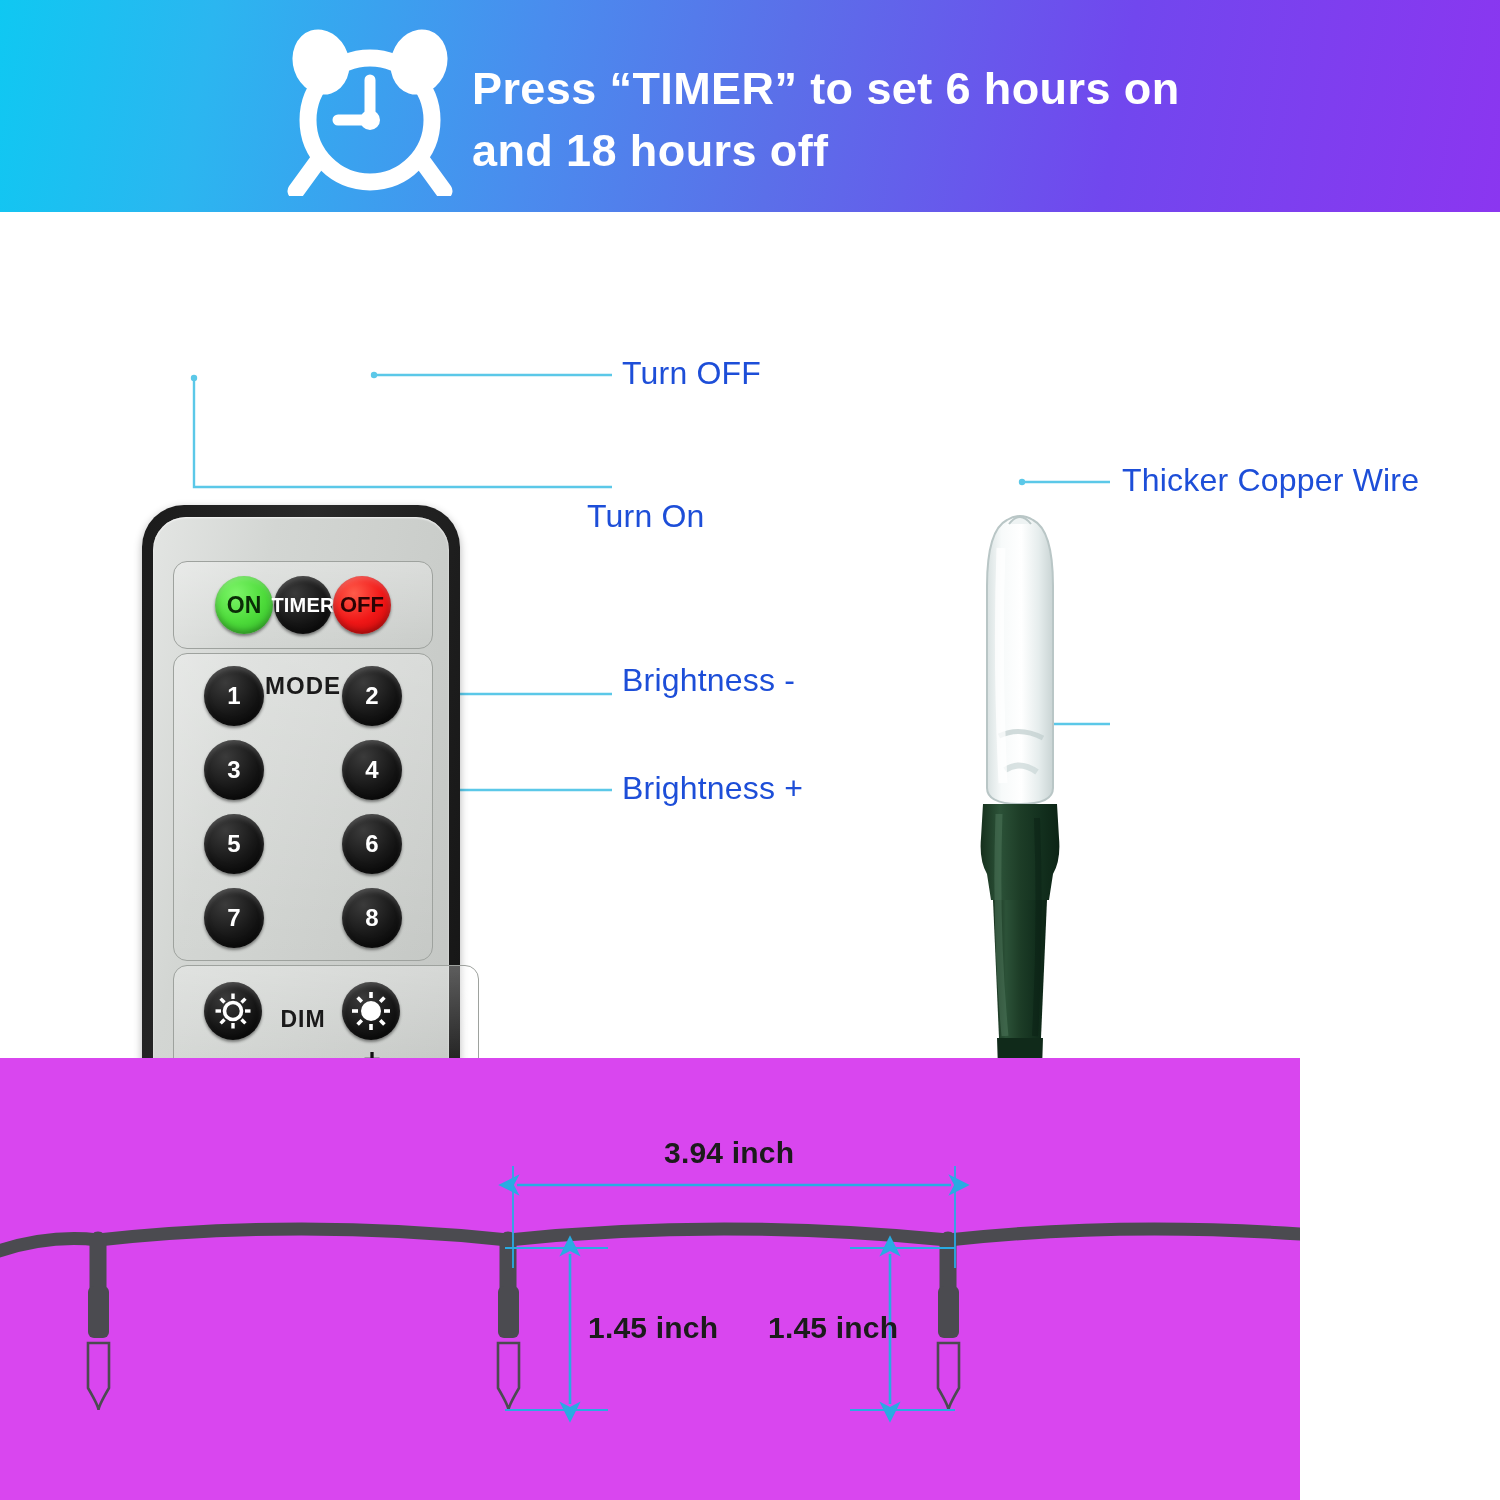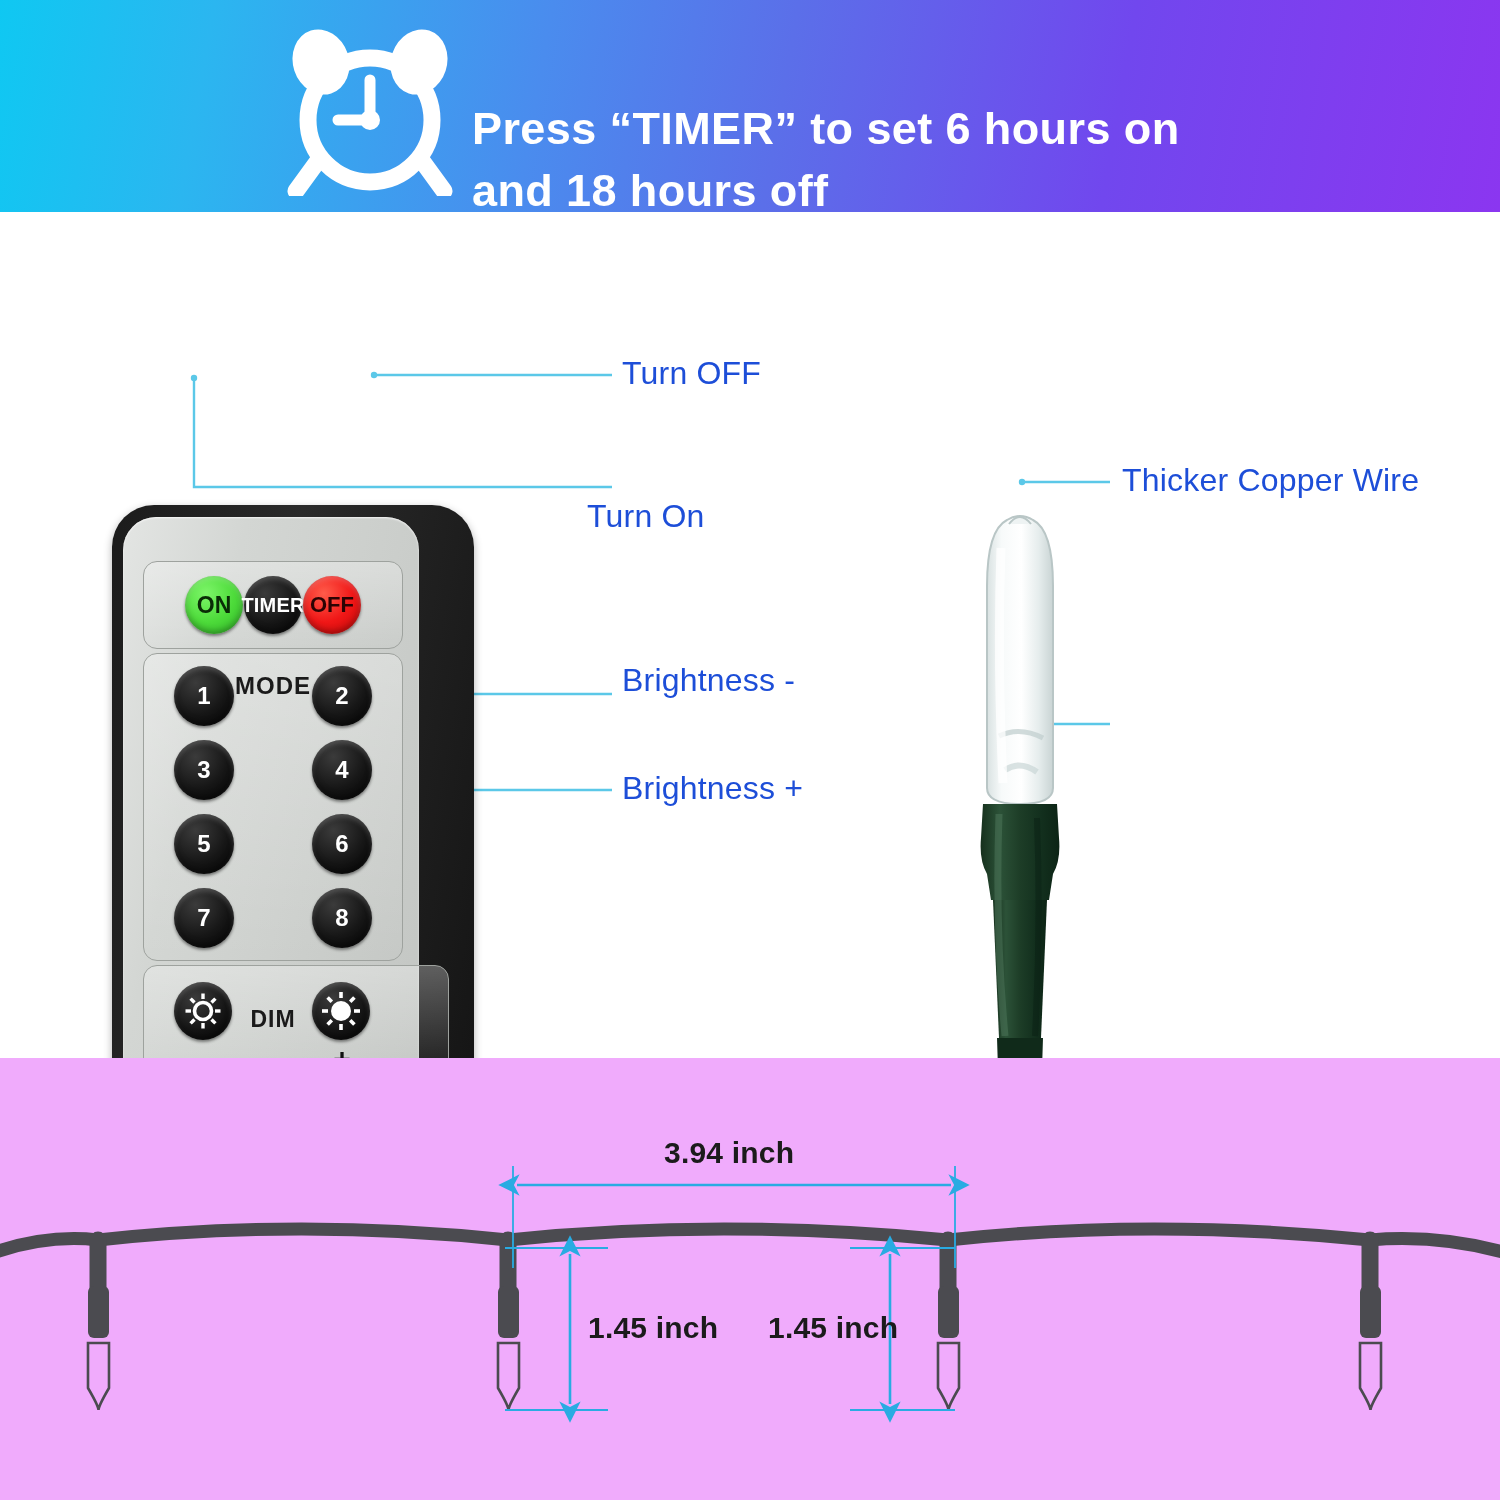--- a/index.html
+++ b/index.html
@@ -22,31 +22,30 @@
     position:absolute;left:282px;top:28px;width:176px;height:168px;
   }
   .banner-text{
     position:absolute;left:472px;top:58px;width:960px;
     color:#ffffff;
     font-size:45px;
     font-weight:bold;
     line-height:62px;
     letter-spacing:0.4px;
     white-space:pre-line;
-    margin-top:40px;
   }
 
   
   .panel-top{
     position:absolute;left:0;top:212px;width:1500px;height:846px;background:#ffffff;
   }
 
   
   .remote{
-    position:absolute;left:112px;top:293px;width:362px;height:675px;
+    position:absolute;left:142px;top:293px;width:318px;height:675px;
     border-radius:42px;
     background:linear-gradient(100deg,#1b1b1b 0%,#2a2a2a 40%,#141414 100%);
     box-shadow:0 3px 9px rgba(0,0,0,.30);
   }
   .remote-face{
     position:absolute;left:11px;top:12px;width:296px;height:651px;
     border-radius:33px;
     background:linear-gradient(103deg,#e3e5e3 0%,#d3d6d3 28%,#cdd0cd 55%,#c2c5c2 100%);
     box-shadow:inset 0 1px 2px rgba(255,255,255,.75);
   }
@@ -109,22 +108,22 @@
   .callout{
     position:absolute;
     font-size:32px;font-weight:normal;color:#1d4ed8;
     white-space:pre-line;line-height:40px;
     letter-spacing:0.2px;
   }
   .lead{position:absolute;}
 
   
   .panel-bottom{
-    position:absolute;left:0;top:1058px;width:1500px;height:442px;
-    background:#f0abfc;overflow:hidden;
+    position:absolute;left:0;top:1058px;width:1300px;height:442px;
+    background:#d946ef;overflow:hidden;
   }
   .dim-text{
     position:absolute;font-size:30px;font-weight:bold;color:#1b1b1b;
     letter-spacing:0.2px;white-space:nowrap;
   }
 </style>
 </head>
 <body>
 
 <div class="stage">

